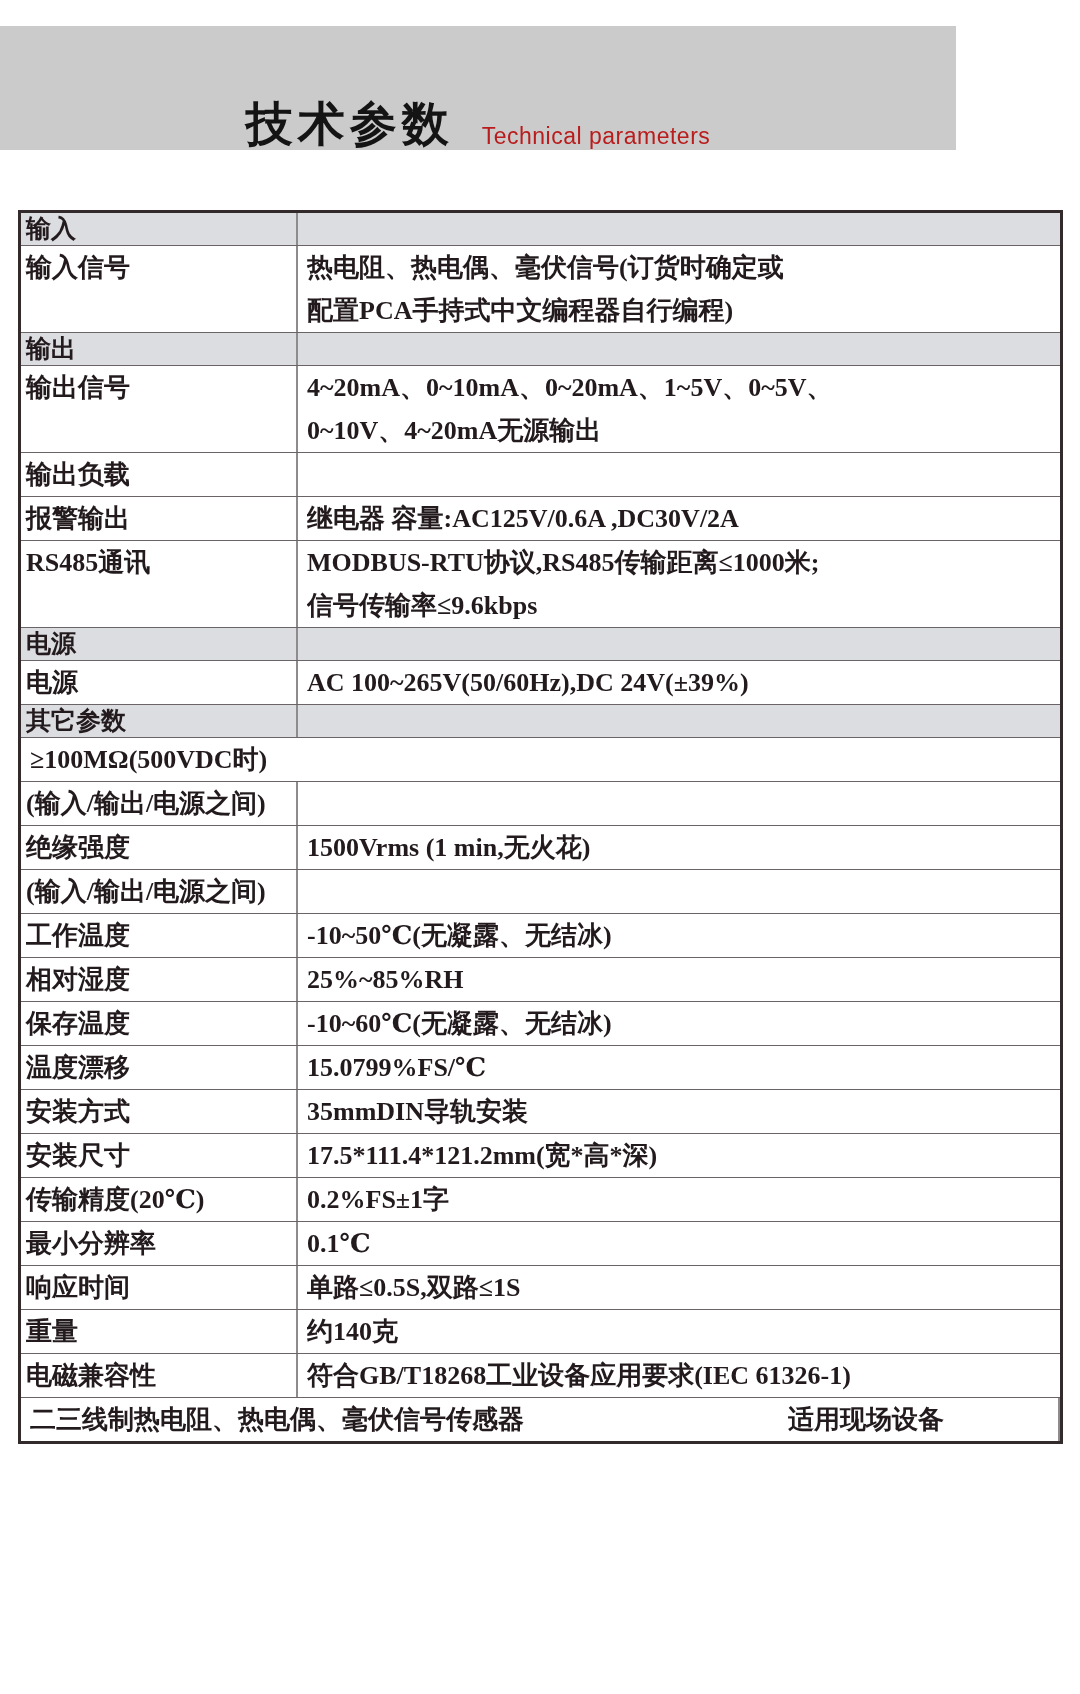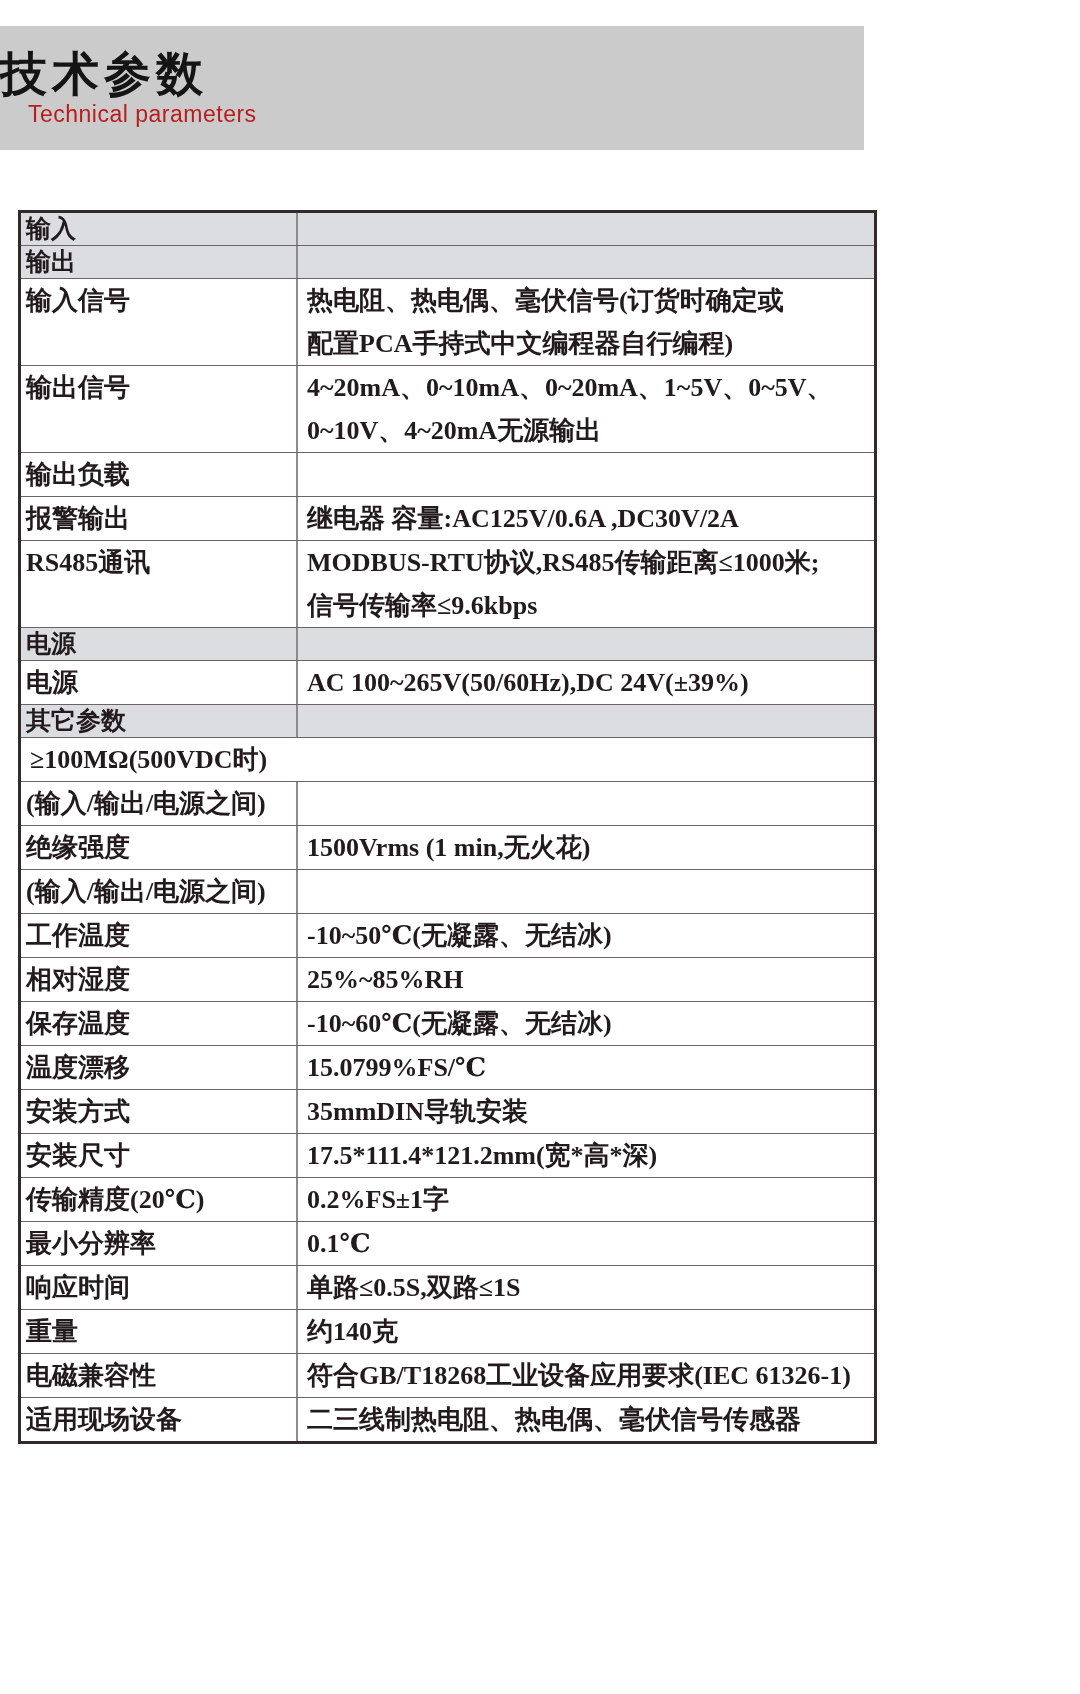--- a/index.html
+++ b/index.html
@@ -3,34 +3,34 @@
 <meta charset="utf-8">
 <style>
   html,body{margin:0;padding:0;}
   body{
     width:1080px;height:1694px;overflow:hidden;background:#ffffff;
     font-family:"Liberation Serif","DejaVu Serif",serif;
     -webkit-font-smoothing:antialiased;
   }
   
   .header-band{
-    margin-top:26px;height:124px;width:864px;background:#cbcbcb;
-    display:flex;flex-direction:column;align-items:flex-start;justify-content:center;
+    margin-top:26px;height:124px;width:956px;background:#cbcbcb;
+    display:flex;align-items:flex-end;justify-content:center;
   }
   .title-zh{
     margin:0;font-family:"Liberation Sans","DejaVu Sans",sans-serif;
     font-size:47px;font-weight:700;color:#141414;letter-spacing:5px;line-height:1.1;
   }
   .title-en{
     font-family:"Liberation Sans","DejaVu Sans",sans-serif;
     font-size:23px;font-weight:400;color:#b91c1c;letter-spacing:0.5px;margin-top:1px;margin-left:28px;
   }
   
   .spec-table{
-    margin:60px 0 0 18px;width:859px;box-sizing:border-box;
+    margin:60px 0 0 18px;width:1045px;box-sizing:border-box;
     border:3px solid #332a2c;background:#ffffff;
     color:#221a1c;font-weight:700;font-size:26px;
   }
   .tr{display:flex;align-items:stretch;}
   .tr + .tr{border-top:1px solid #6b6466;}
   .tr.section{background:#dcdde1;}
   .tr.section .td{line-height:32px;height:32px;font-size:25px;}
   .td{box-sizing:border-box;line-height:43px;}
   .td.label{
     width:277px;flex:0 0 277px;padding-left:5px;
@@ -46,31 +46,31 @@
   <div class="header-band">
     <h1 class="title-zh">技术参数</h1>
     <div class="title-en">Technical parameters</div>
   </div>
 
   <div class="spec-table" id="spec-table">
       <div class="tr section">
         <div class="td label">输入</div>
         <div class="td value"></div>
       </div>
-      <div class="tr section">
-        <div class="td label">输出</div>
-        <div class="td value"></div>
-      </div>
       <div class="tr">
         <div class="td label">输入信号</div>
         <div class="td value">
           <div class="line">热电阻、热电偶、毫伏信号(订货时确定或</div>
           <div class="line">配置PCA手持式中文编程器自行编程)</div>
         </div>
       </div>
+      <div class="tr section">
+        <div class="td label">输出</div>
+        <div class="td value"></div>
+      </div>
       <div class="tr">
         <div class="td label">输出信号</div>
         <div class="td value">
           <div class="line">4~20mA、0~10mA、0~20mA、1~5V、0~5V、</div>
           <div class="line">0~10V、4~20mA无源输出</div>
         </div>
       </div>
       <div class="tr">
         <div class="td label">输出负载</div>
       </div>
@@ -184,19 +184,19 @@
           <div class="line">约140克</div>
         </div>
       </div>
       <div class="tr">
         <div class="td label">电磁兼容性</div>
         <div class="td value">
           <div class="line">符合GB/T18268工业设备应用要求(IEC 61326-1)</div>
         </div>
       </div>
       <div class="tr">
+        <div class="td value">
+          <div class="line">二三线制热电阻、热电偶、毫伏信号传感器</div>
+        </div>
         <div class="td label">适用现场设备</div>
-        <div class="td value">
-          <div class="line">二三线制热电阻、热电偶、毫伏信号传感器</div>
-        </div>
       </div>
     </div>
 </div>
 
 </body></html>

